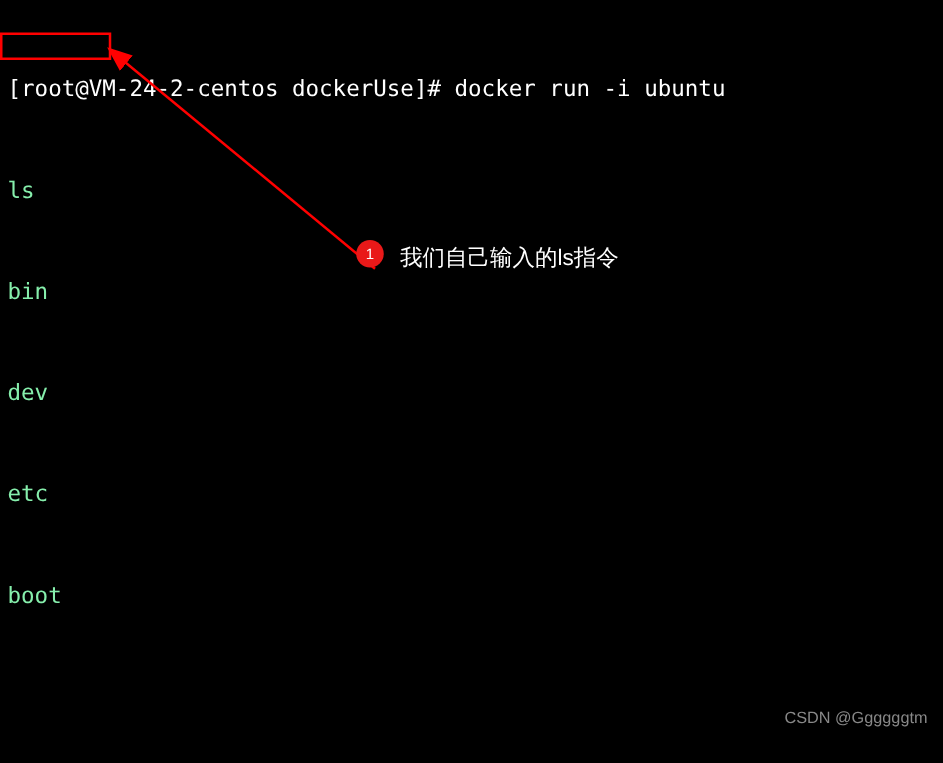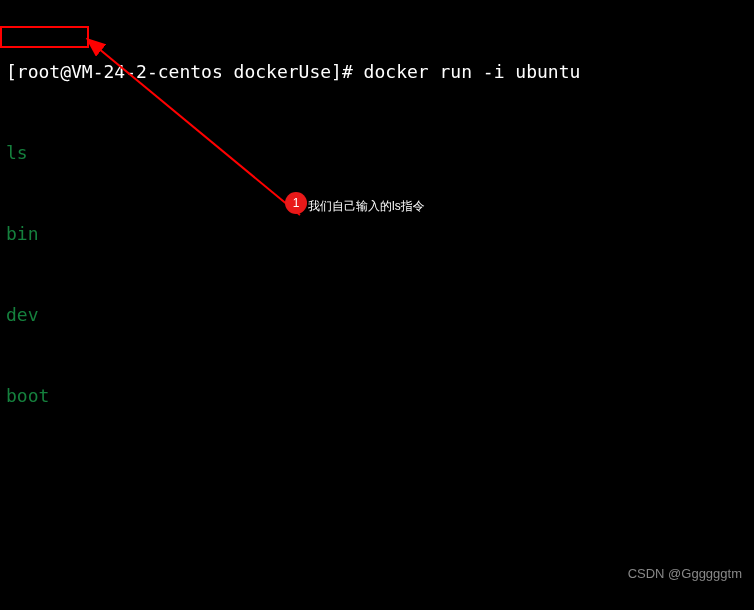--- a/index.html
+++ b/index.html
@@ -19,21 +19,21 @@
     }
     .terminal {
       padding: 4px 6px;
       color: #fff;
       white-space: pre;
     }
     .prompt-line {
       color: #fff;
     }
     .output-line {
-      color: #15803d;
+      color: #86efac;
     }
     .highlight-box {
       position: absolute;
       left: 0px;
       top: 26px;
       width: 89px;
       height: 22px;
       border: 2px solid #ff0000;
       pointer-events: none;
     }
@@ -48,24 +48,24 @@
       color: #fff;
       font-size: 12px;
       font-family: sans-serif;
       display: flex;
       align-items: center;
       justify-content: center;
       z-index: 10;
     }
     .annotation-text {
       position: absolute;
-      left: 308px;
+      left: 320px;
       top: 193px;
       color: #fff;
-      font-size: 12px;
+      font-size: 18px;
       font-family: sans-serif;
       z-index: 10;
     }
     .arrow-svg {
       position: absolute;
       left: 0;
       top: 0;
       width: 754px;
       height: 610px;
       pointer-events: none;
@@ -81,20 +81,21 @@
     }
   </style>
 </head>
 <body>
 
 <div class="terminal">
   <div class="prompt-line">[root@VM-24-2-centos dockerUse]# docker run -i ubuntu</div>
   <div class="output-line">ls</div>
   <div class="output-line">bin</div>
   <div class="output-line">dev</div>
+  <div class="output-line">etc</div>
   <div class="output-line">boot</div>
   
   
   
   
   
   
   
   
   

